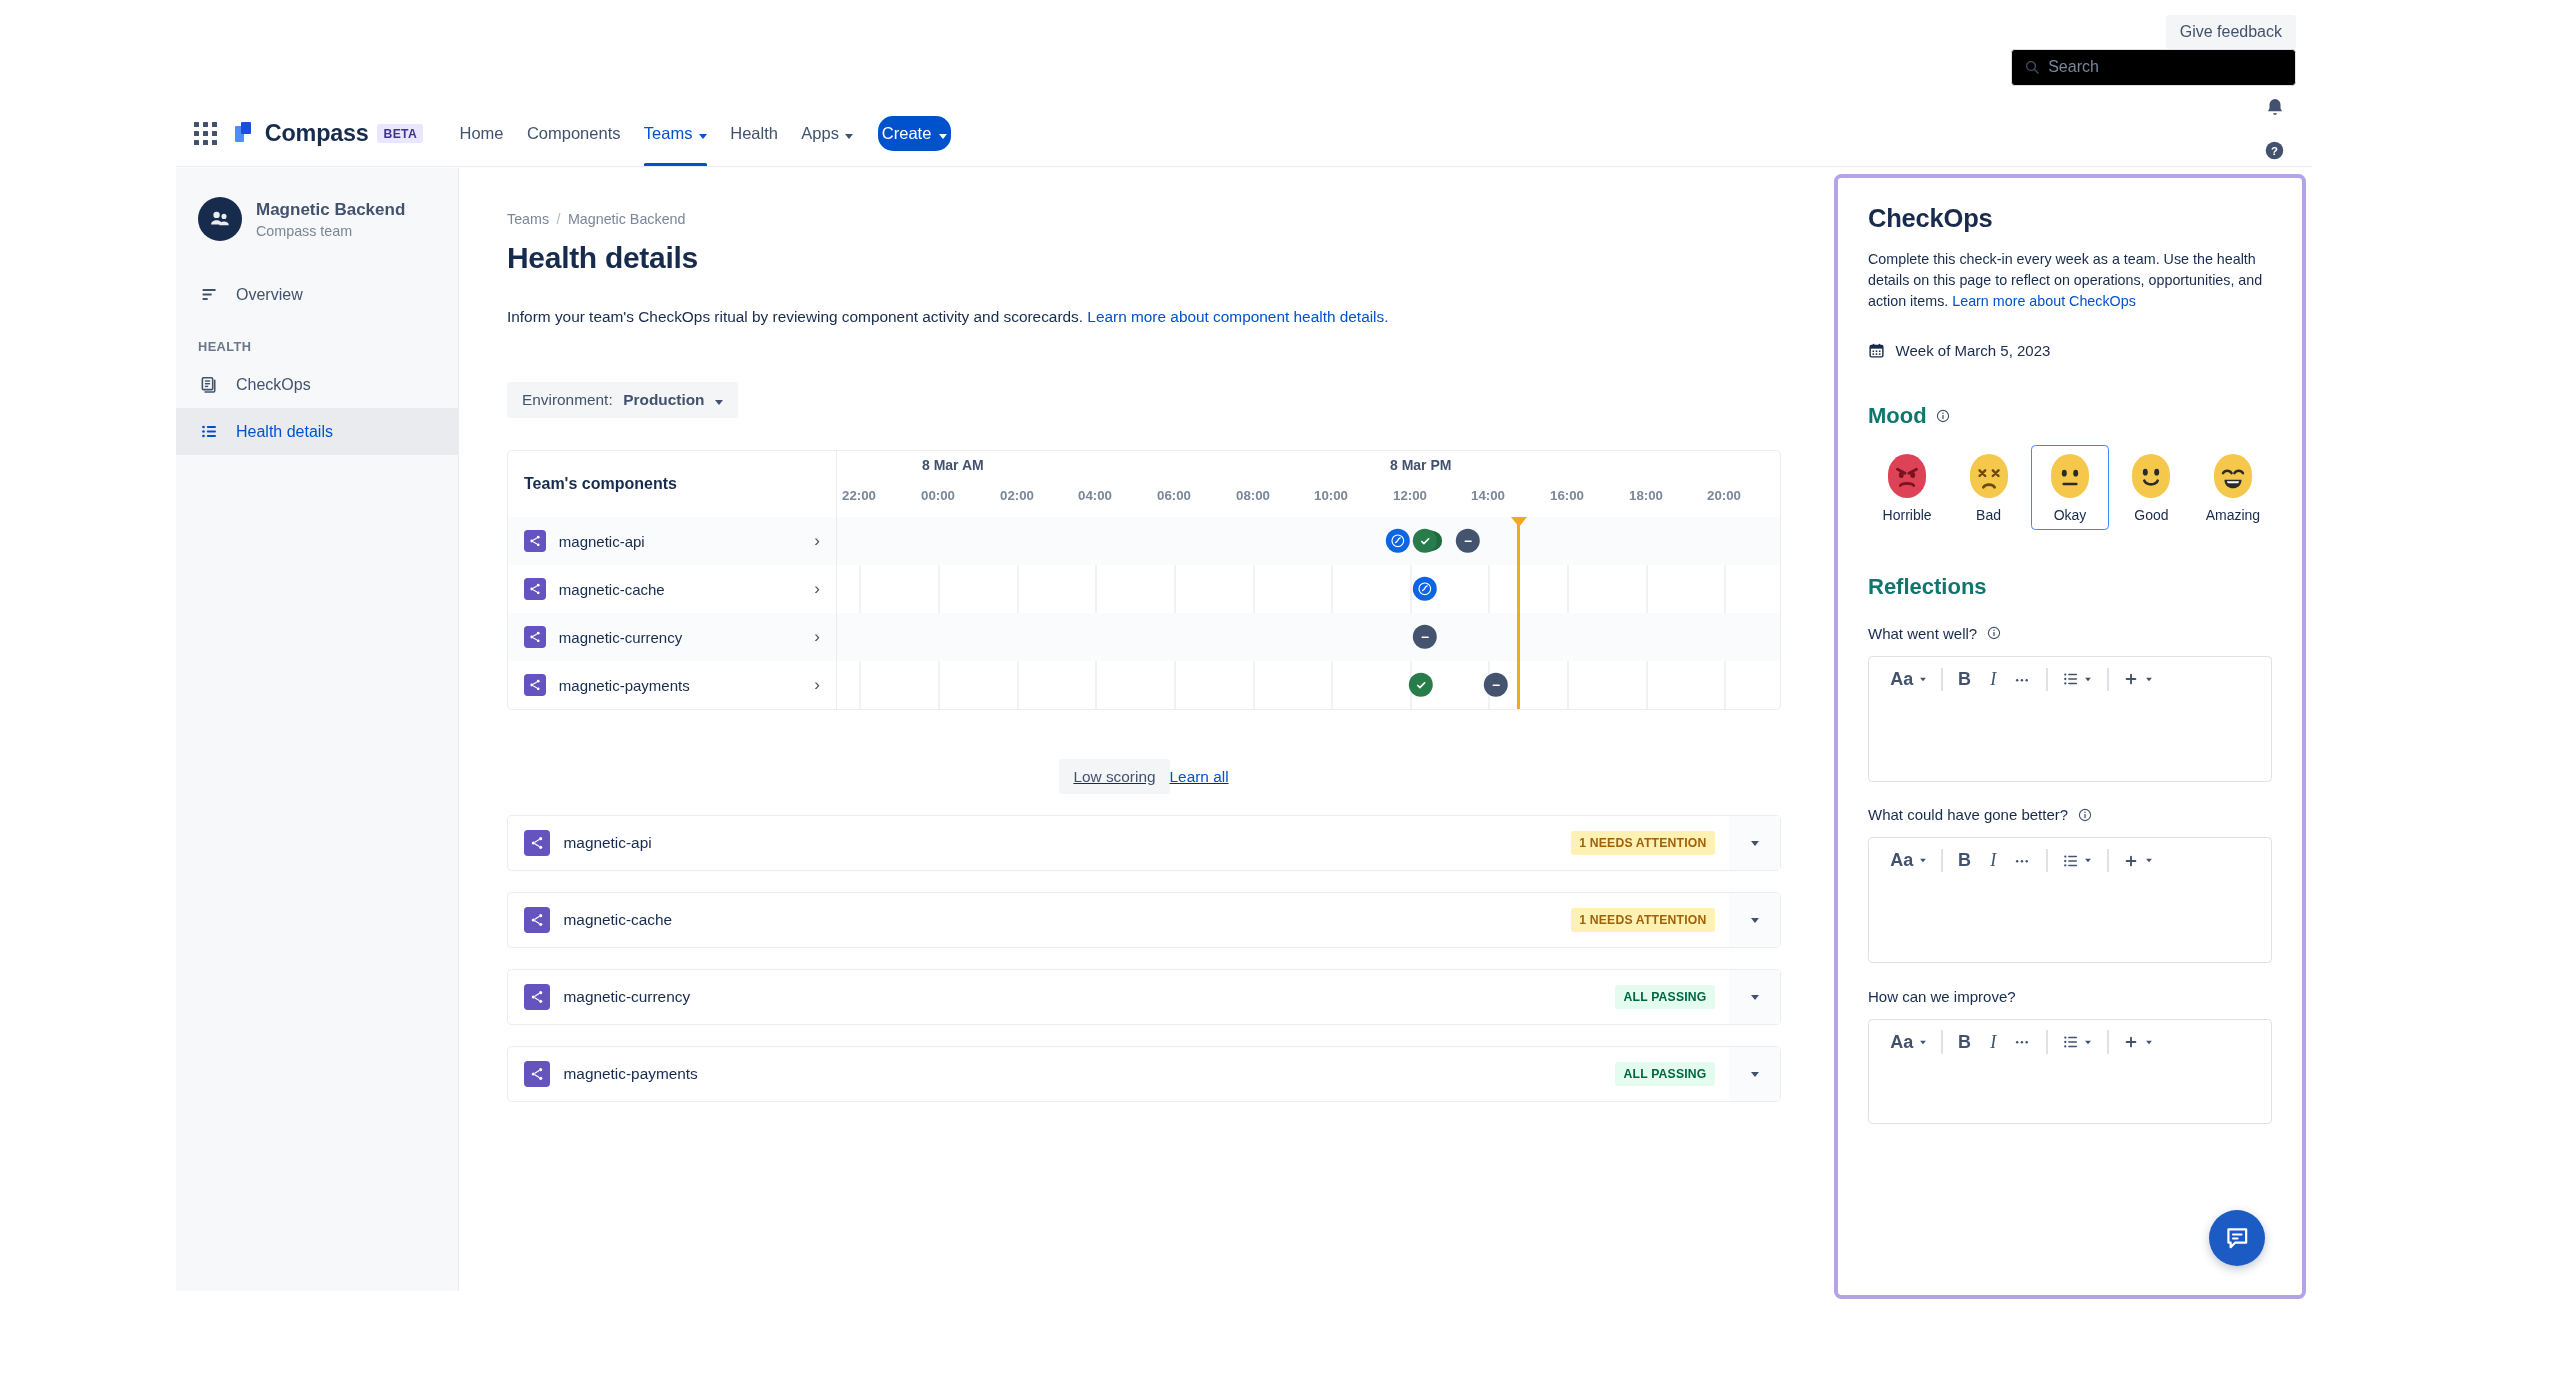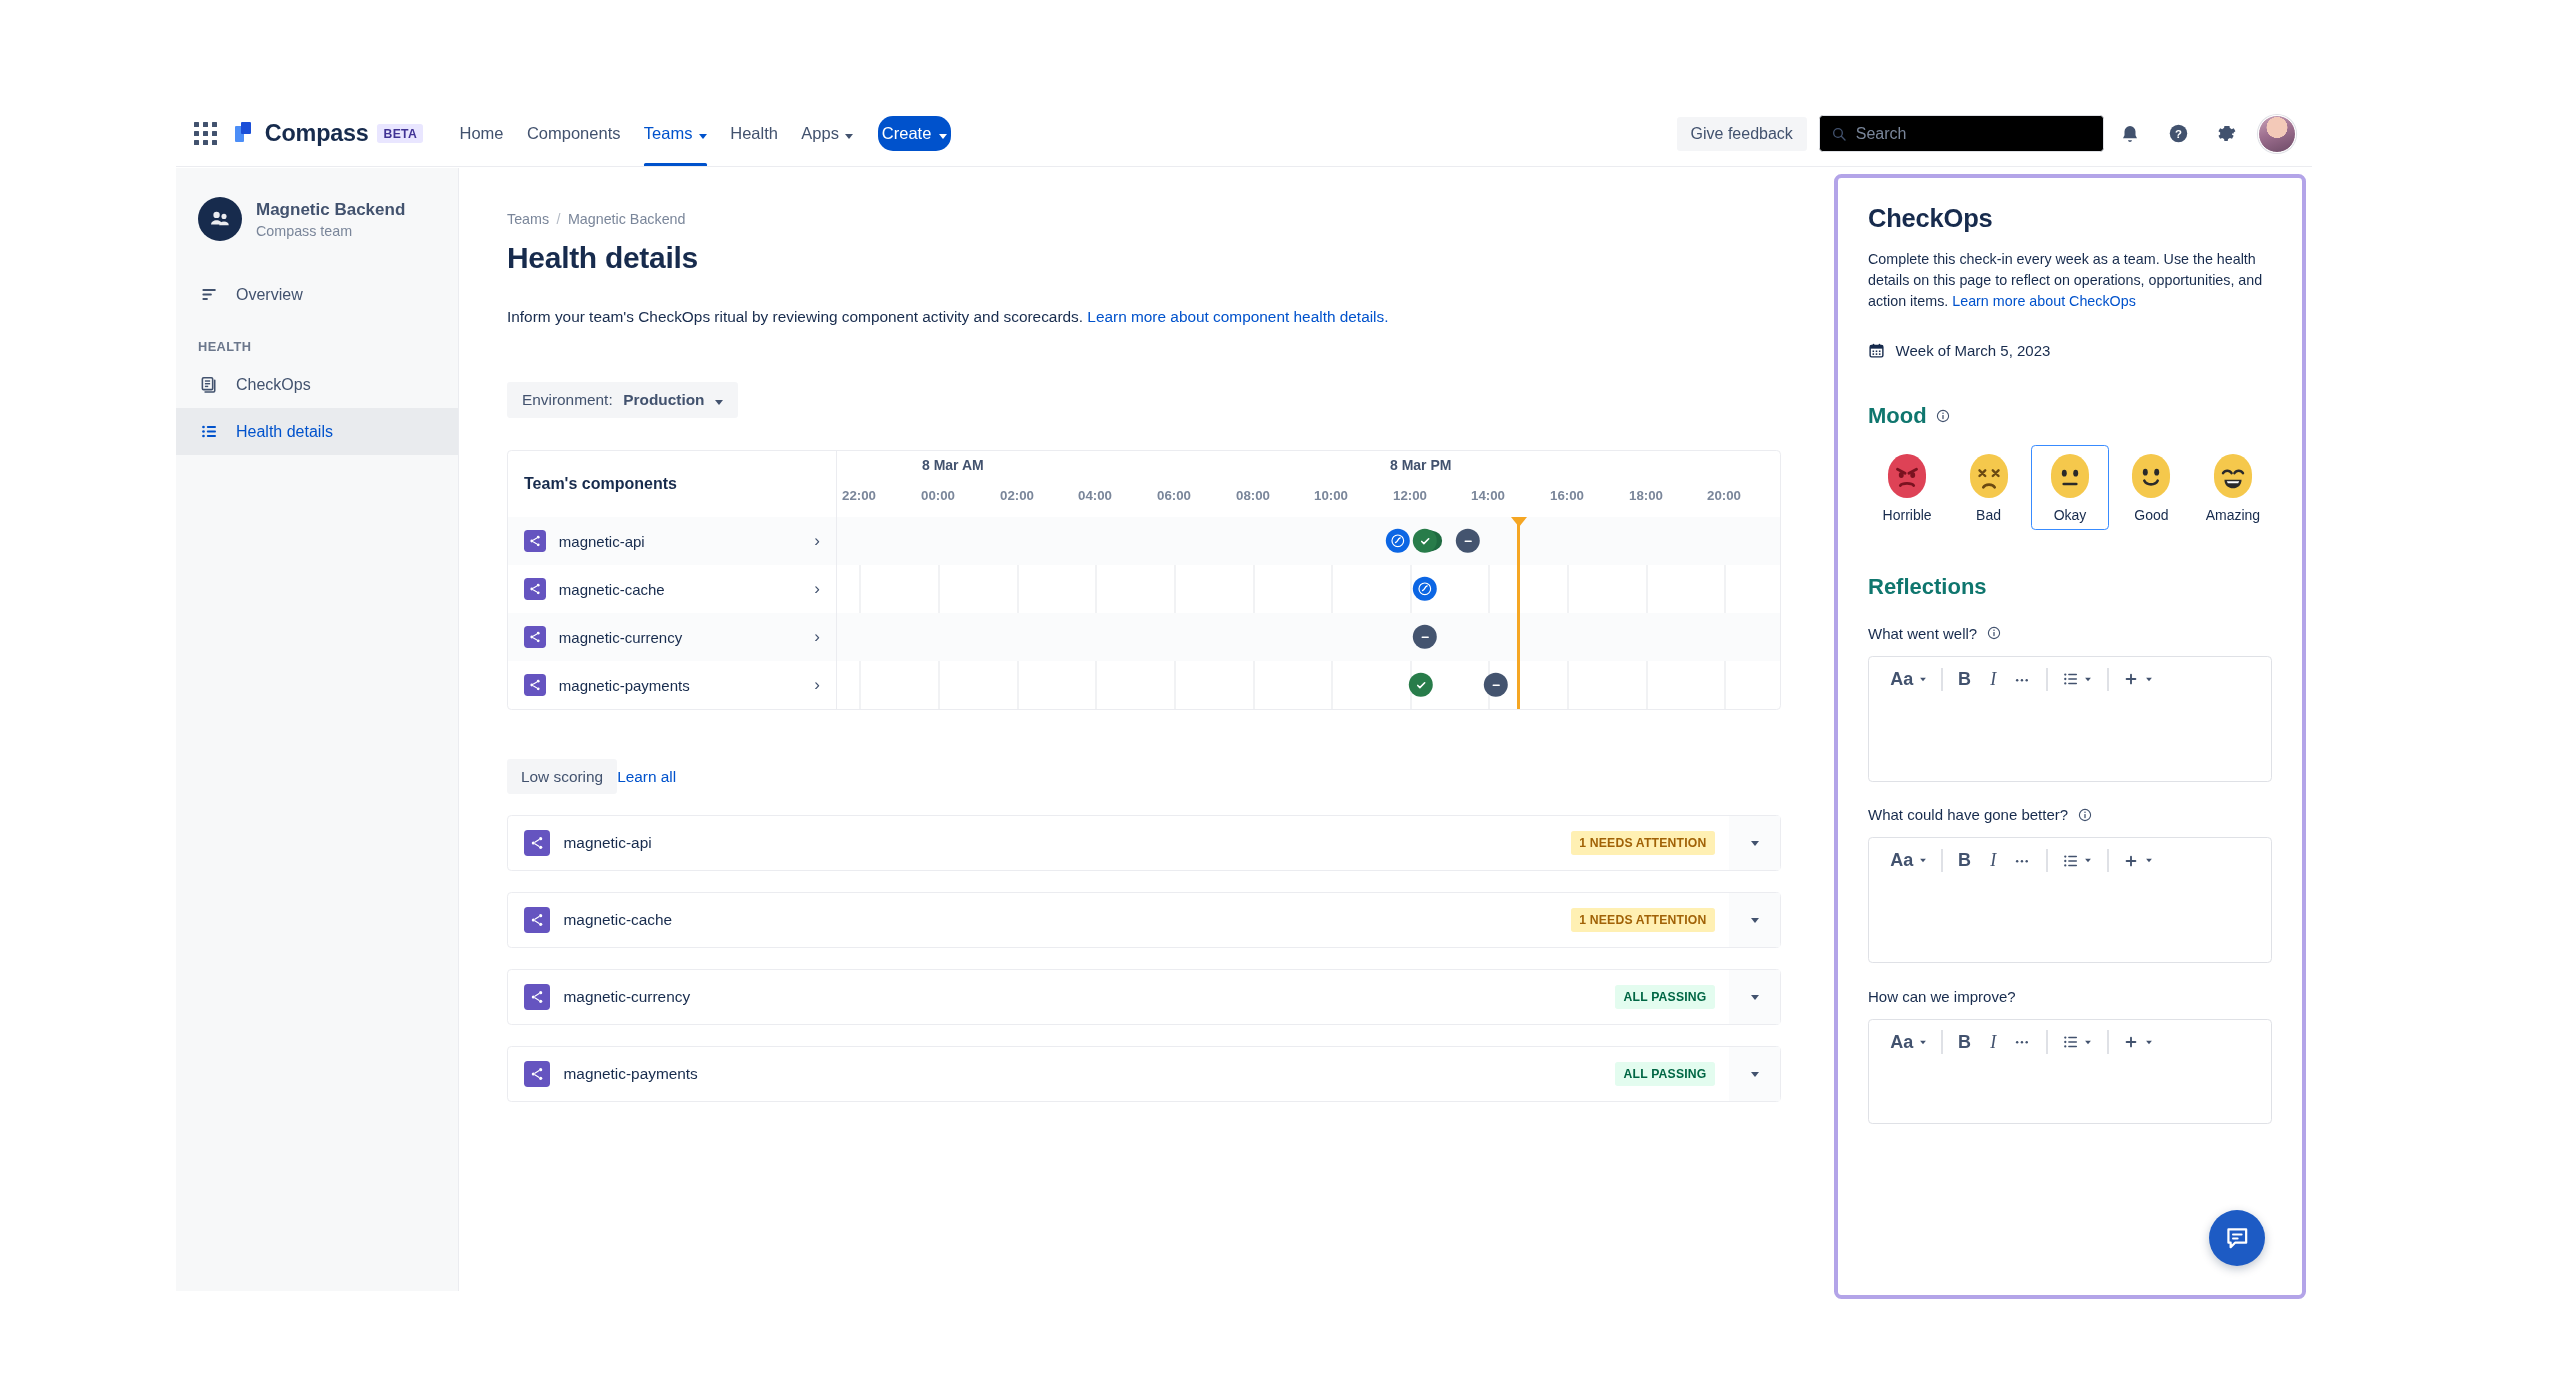--- a/index.html
+++ b/index.html
@@ -37,21 +37,21 @@
   .nav-item.active { color:#0052CC; font-weight:500; }
   .nav-item.active::after { content:""; position:absolute; left:11.7px; right:11.7px; bottom:0;
     height:3.2px; background:#0052CC; border-radius:1.6px 1.6px 0 0; }
   .nav-chev { margin-left:6.4px; display:inline-block; }
   .chev { width:0;height:0;border-left:4.8px solid transparent;border-right:4.8px solid transparent;
     border-top:5.3px solid currentColor; display:inline-block; }
 
   .create-btn { margin-left:12.8px; background:#0052CC; color:#fff; font-size:16.5px; font-weight:500;
     border-radius:15px; padding:8px 4px; display:flex; align-items:center; gap:7.4px; cursor:pointer; }
 
-  .topnav-right { margin-left:auto; display:flex; align-items:center; padding-right:16px; gap:0; }
+  .topnav-right { margin-left:auto; display:flex; align-items:flex-end; padding-right:16px; gap:0;flex-direction:column; }
   .feedback-btn { background:#F4F5F7; color:#42526E; font-size:16px; padding:8px 14px;
     border-radius:3.2px; cursor:pointer; white-space:nowrap; }
   .search-box { margin-left:11.7px; width:285px; height:37px; border:1.6px solid #DFE1E6; border-radius:3.7px;
     display:flex; align-items:center; padding:0 11.7px; gap:8.5px; cursor:text; background:#000000;}
   .search-ph { font-size:16px; color:#7A869A; }
   .icon-btn { width:43px; height:43px; display:flex; align-items:center; justify-content:center;
     cursor:pointer; margin-left:5.3px; }
   .avatar { width:38px; height:38px; border-radius:50%; margin-left:9.6px; cursor:pointer;
     background: radial-gradient(circle at 50% 32%, #F3C9B8 0 34%, transparent 35%),
                 linear-gradient(160deg,#C9A3B8 0%, #9E6F8F 45%, #6C4A66 100%);
@@ -117,21 +117,21 @@
   .m-blue { background:#0C66E4; }
   .m-green { background:#287C4A; }
   .m-grey { background:#44546F; }
   .m-stack { box-shadow: 3.7px 0 0 -1.1px #1F6B41, 7.4px 0 0 -2.1px #1F6B41; }
   .now-line { position:absolute; top:0; bottom:0; width:3.2px; background:#F5A623; }
   .now-tri { position:absolute; top:0; width:0;height:0; transform:translateX(-50%);
     border-left:8.5px solid transparent; border-right:8.5px solid transparent;
     border-top:10.6px solid #F5A623; }
 
   
-  .low-row { margin-top:49px; width:1274px; display:flex; align-items:center; justify-content:flex-start; }
+  .low-row { margin-top:49px; width:1274px; display:flex; align-items:center; justify-content:center;text-decoration:underline; }
   .chip { background:#F4F5F7; color:#42526E; font-size:15.4px; padding:8.5px 14px;
     border-radius:3.2px; cursor:pointer; }
   .expand-all { color:#0052CC; font-size:15.4px; cursor:pointer; }
 
   .comp-card { margin-top:21px; width:1274px; height:56px; border:1.6px solid #EBECF0;
     border-radius:4.3px; display:flex; align-items:center; padding-left:16px; background:#fff; cursor:pointer; }
   .comp-card .comp-ico { width:25.5px; height:25.5px; }
   .comp-card .cc-name { font-size:15.4px; color:#172B4D; margin-left:14px; }
   .badge { margin-left:auto; font-size:12.2px; font-weight:700; letter-spacing:0.2px;
     padding:5.3px 8.5px; border-radius:2.7px; white-space:nowrap; }

